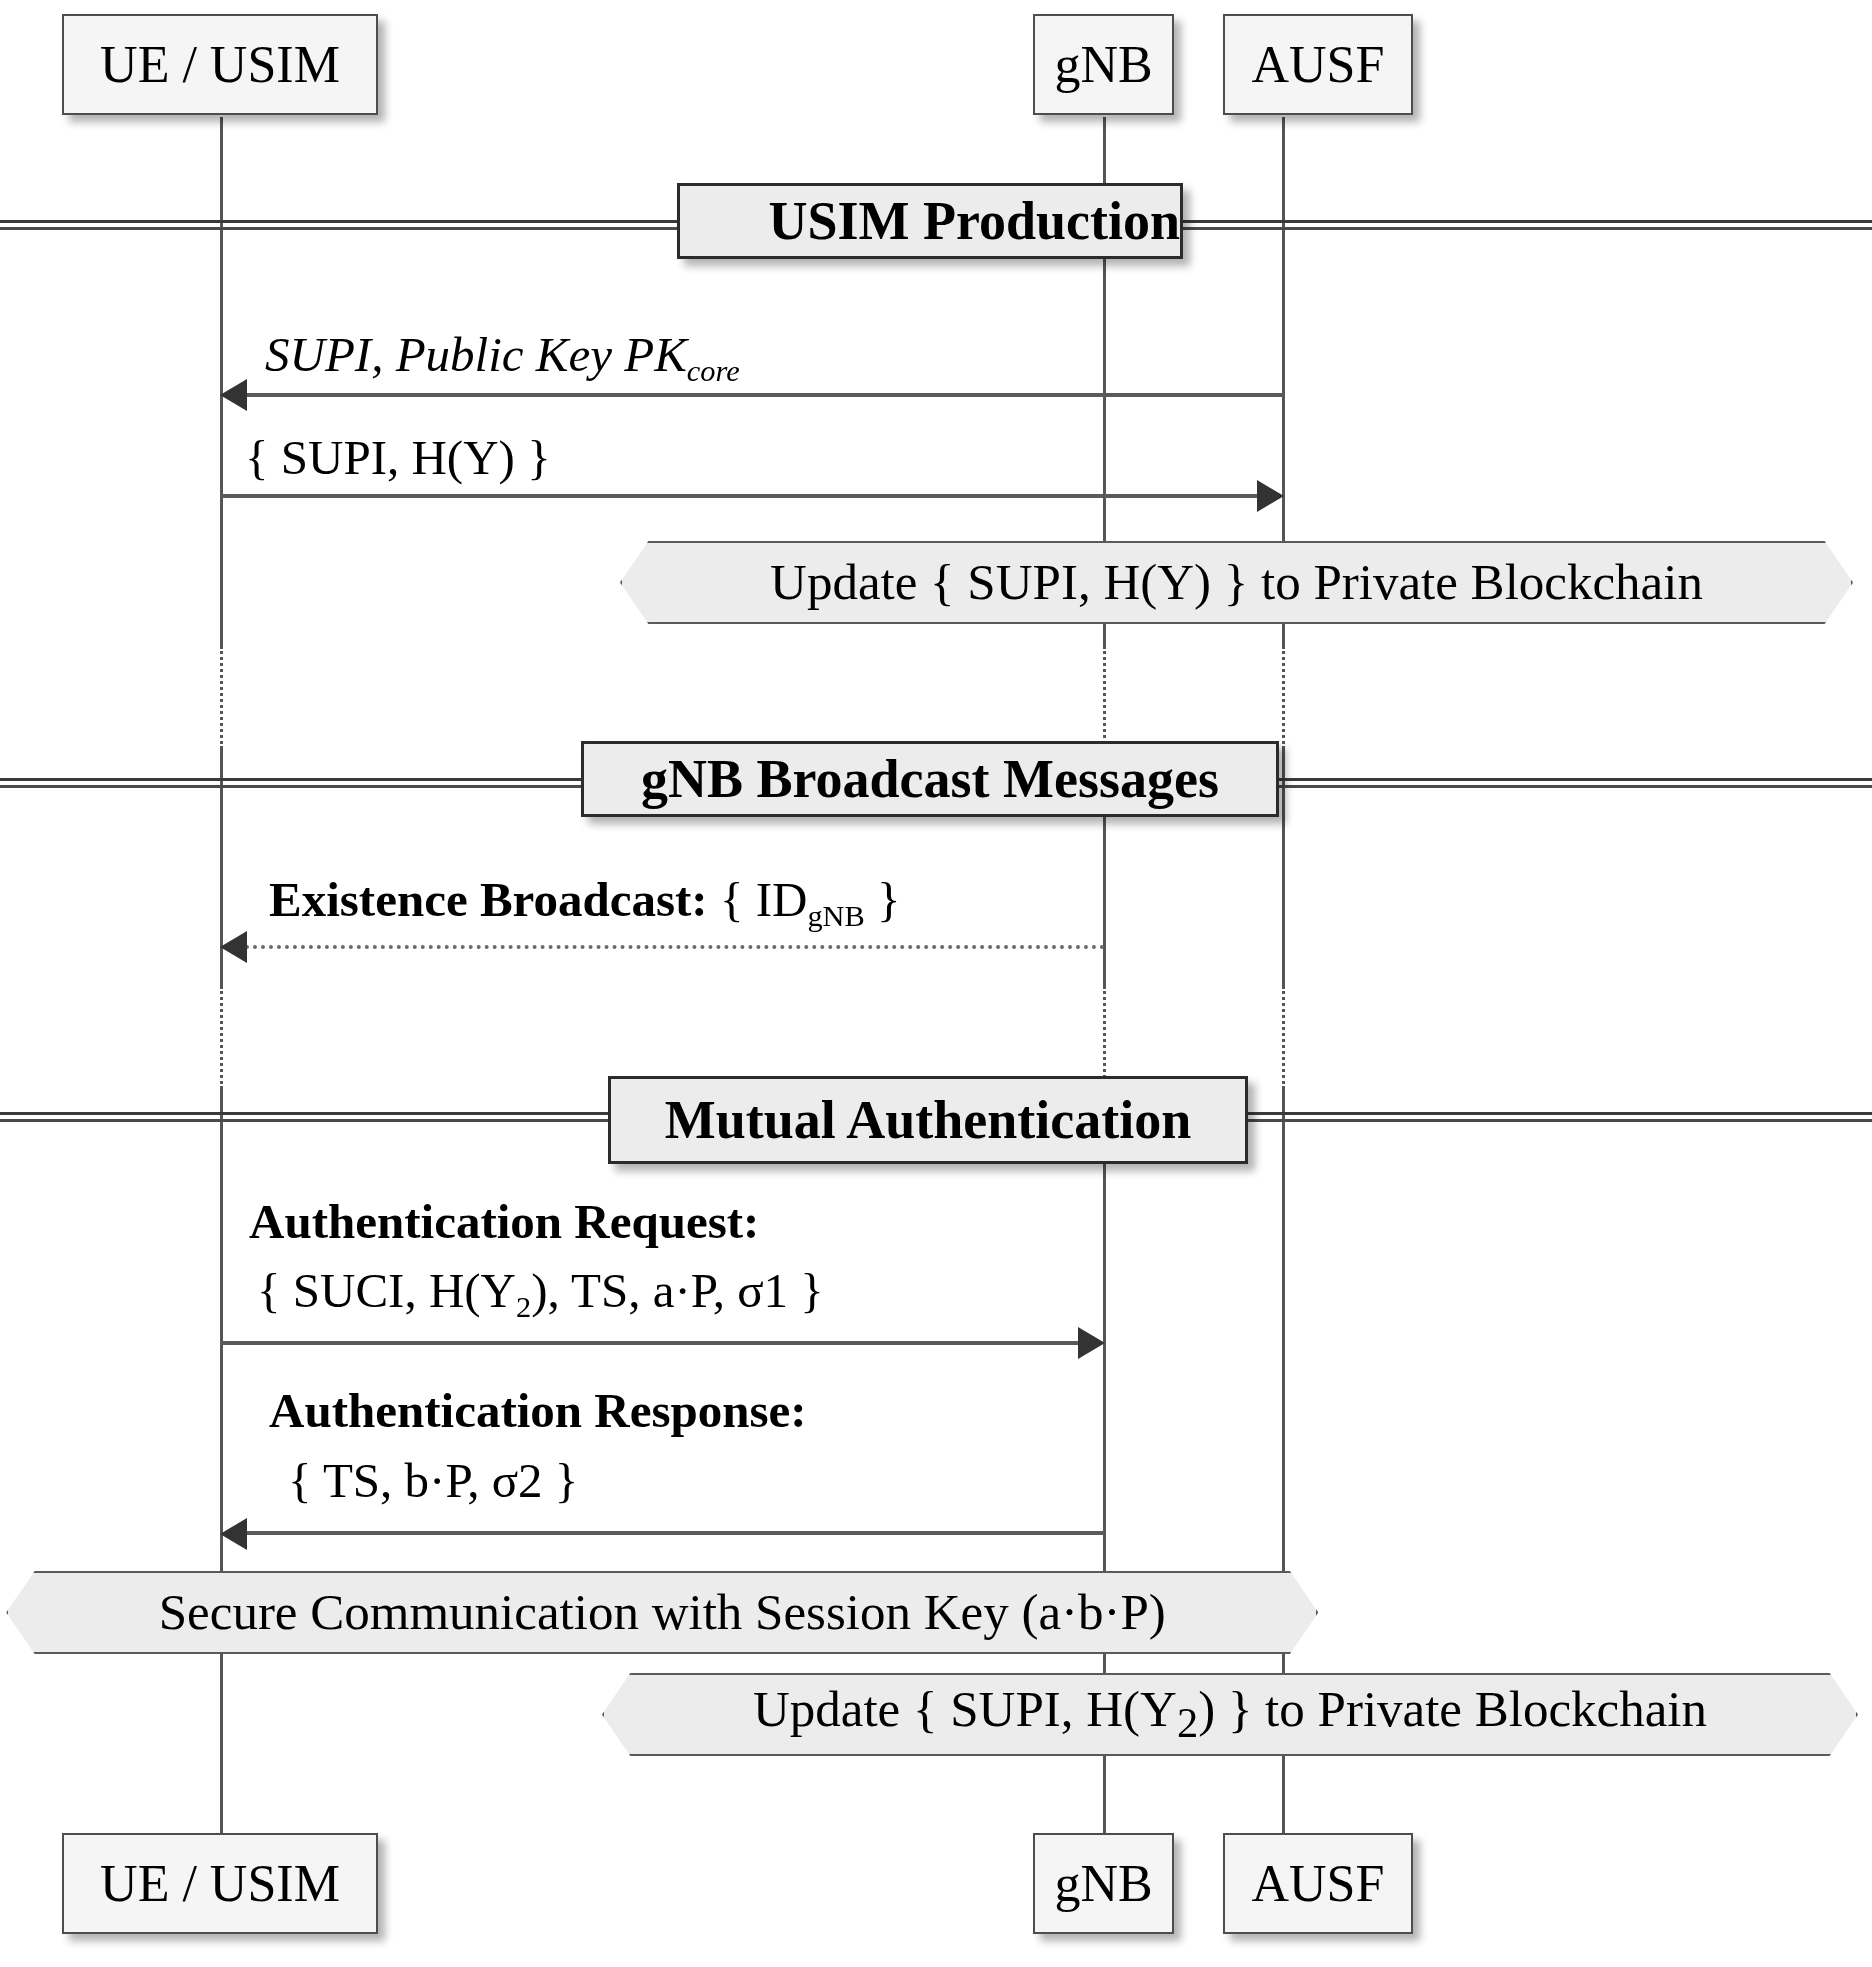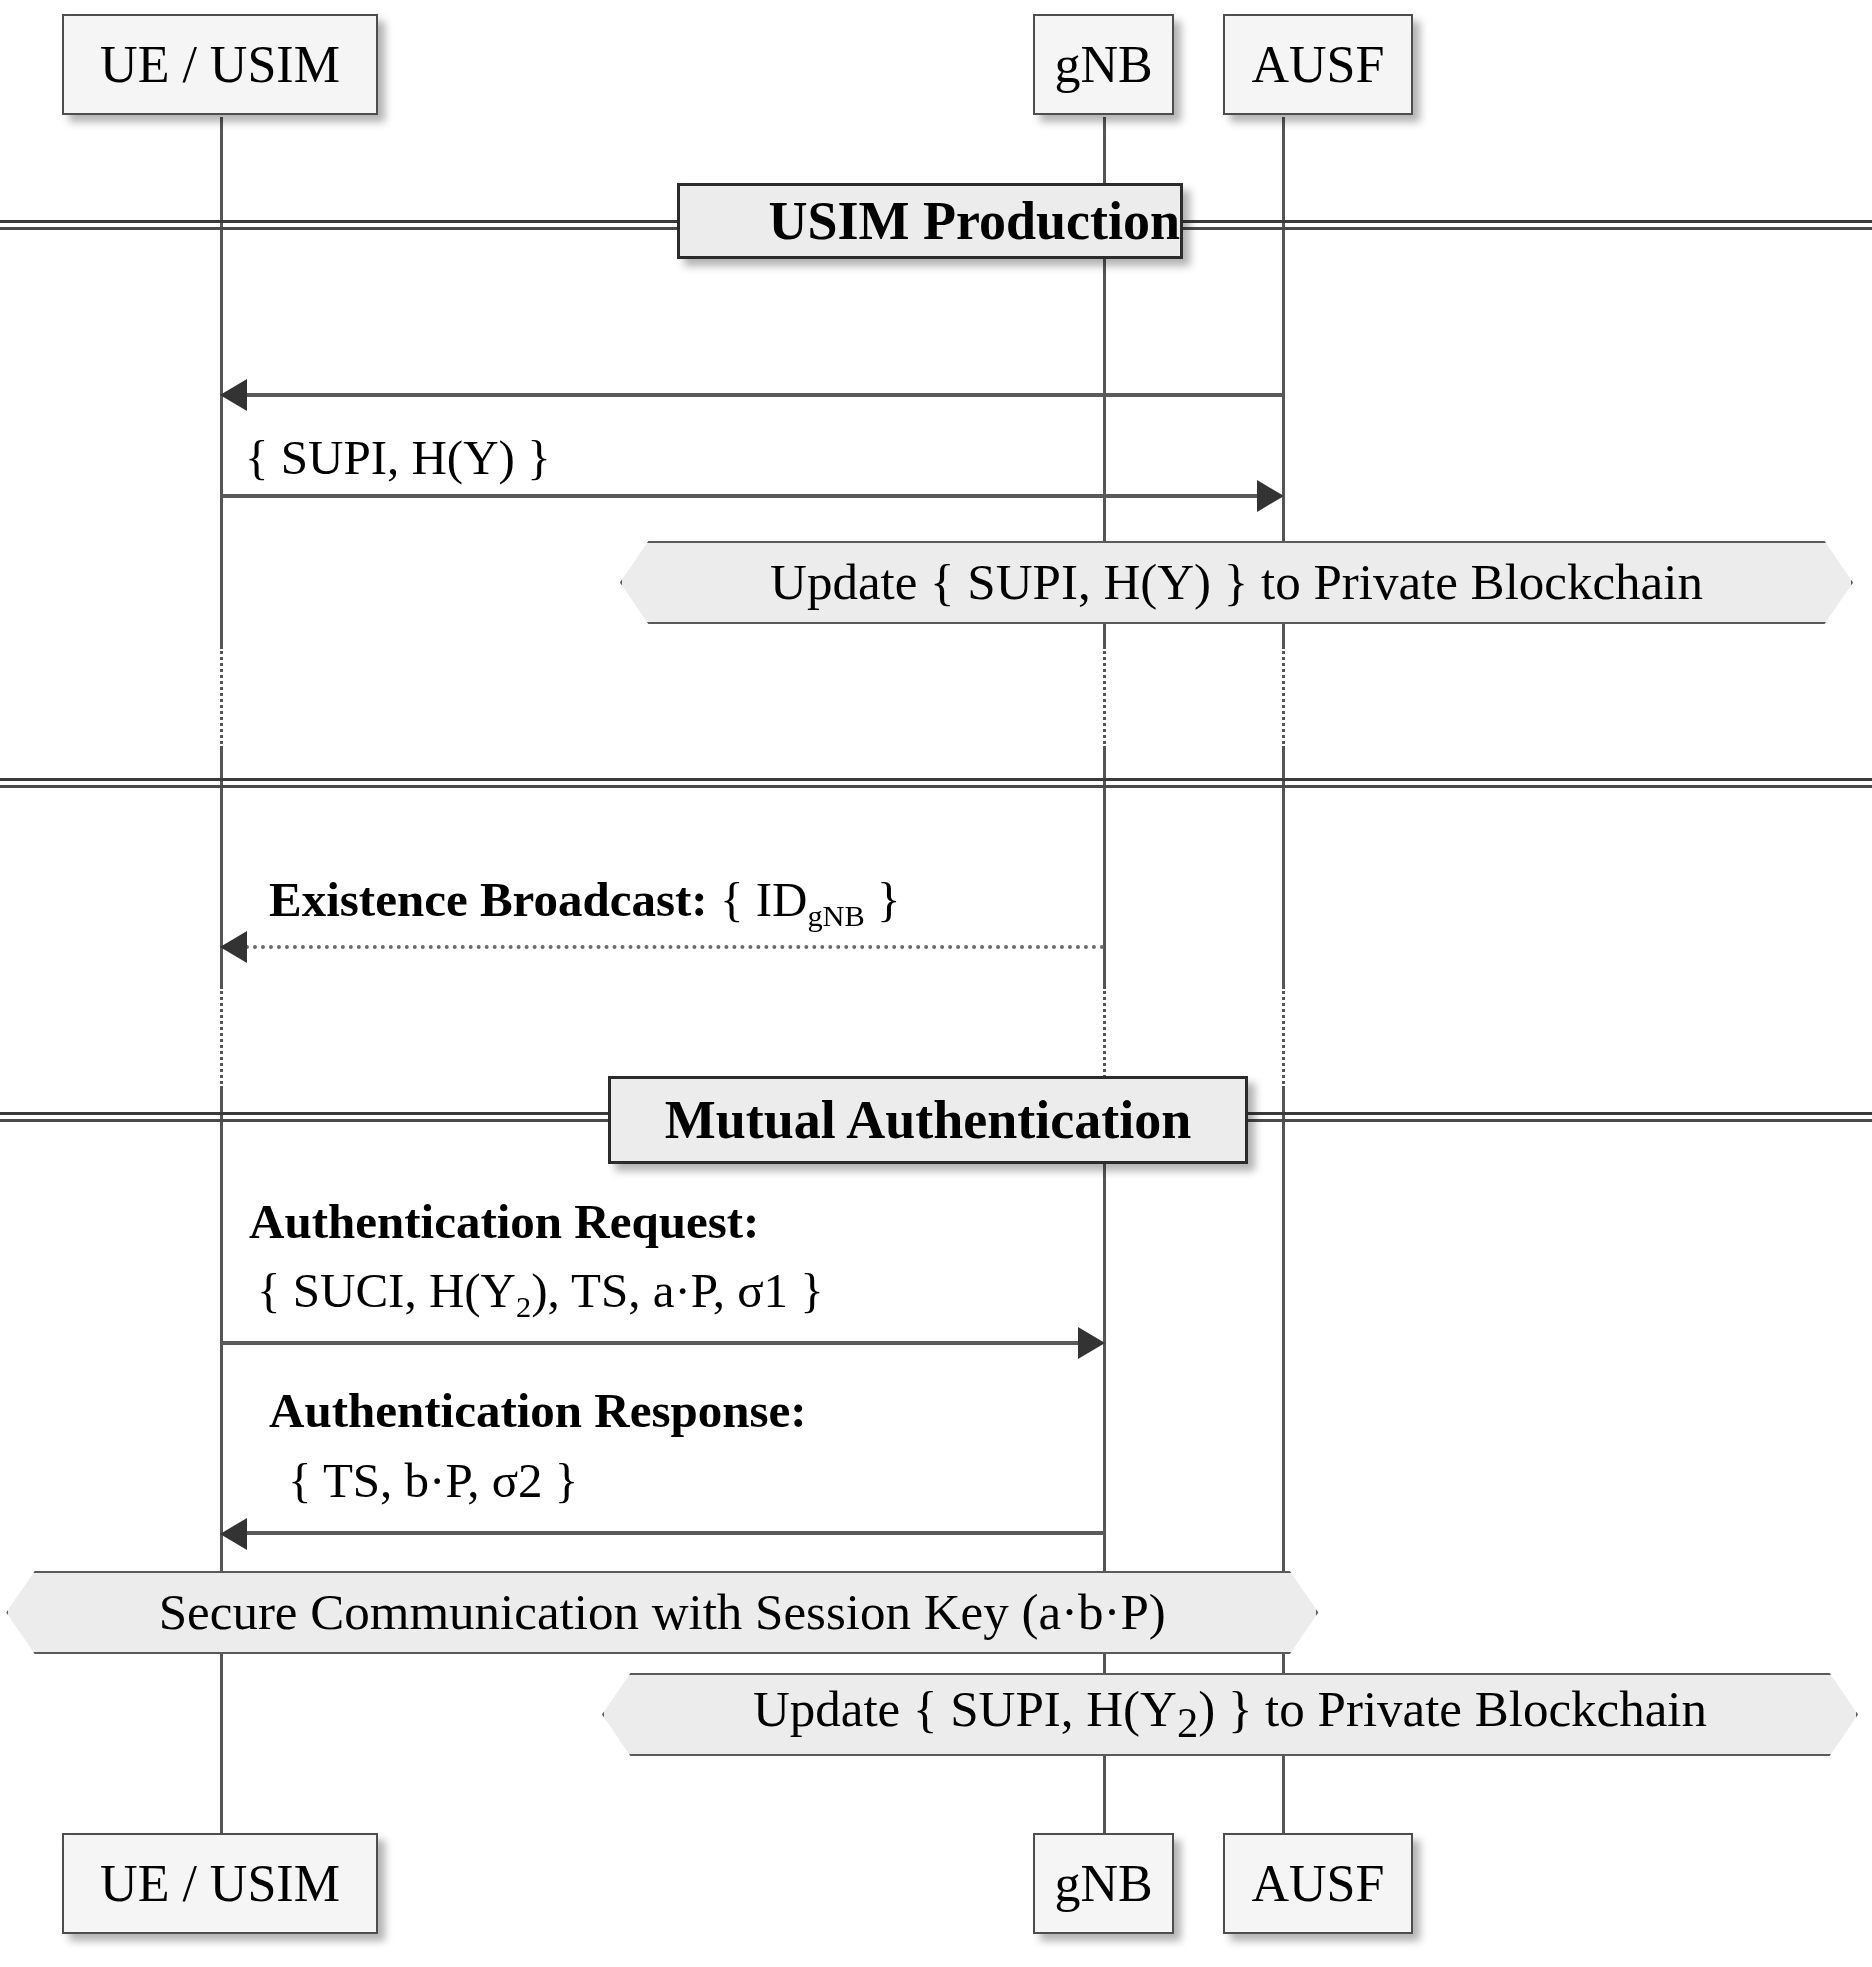--- a/index.html
+++ b/index.html
@@ -186,34 +186,40 @@
   </div>
   <div class="participant" style="left:1223px; top:14.2px; width:190px; height:101px;">
     <span class="p-label">AUSF</span>
   </div>
 
   <div class="divider-rail" style="top:220px;"></div>
   <div class="divider-box" style="left:677px; top:183px; width:506px; height:76px;justify-content:flex-end;">
     <span class="d-label">USIM Production</span>
   </div>
 
+  <div class="msg-label italic" style="left:265px; top:328px;">
+    <span>SUPI, Public Key PK</span><sub>core</sub>
+  </div>
   <div class="msg-line" style="left:237px; top:393px; width:1047px;"></div>
   <div class="arrowhead left" style="left:220px; top:379px;"></div>
 
   <div class="msg-label" style="left:245px; top:431px;">
     <span>{ SUPI, H(Y) }</span>
   </div>
   <div class="msg-line" style="left:220px; top:494px; width:1039px;"></div>
   <div class="arrowhead right" style="left:1257px; top:480px;"></div>
 
   <div class="note" style="left:620px; top:541px; width:1233px; height:83px;">
     <span class="n-label">Update { SUPI, H(Y) } to Private Blockchain</span>
   </div>
 
   <div class="divider-rail" style="top:778px;"></div>
+  <div class="divider-box" style="left:581px; top:741px; width:698px; height:76px;">
+    <span class="d-label">gNB Broadcast Messages</span>
+  </div>
 
   <div class="msg-label" style="left:269px; top:873px;">
     <span class="bold">Existence Broadcast:</span><span> { ID</span><sub>gNB</sub><span> }</span>
   </div>
   <div class="msg-line dashed" style="left:237px; top:945px; width:868px;"></div>
   <div class="arrowhead left" style="left:220px; top:931px;"></div>
 
   <div class="divider-rail" style="top:1112px;"></div>
   <div class="divider-box" style="left:608px; top:1076px; width:640px; height:88px;">
     <span class="d-label">Mutual Authentication</span>

